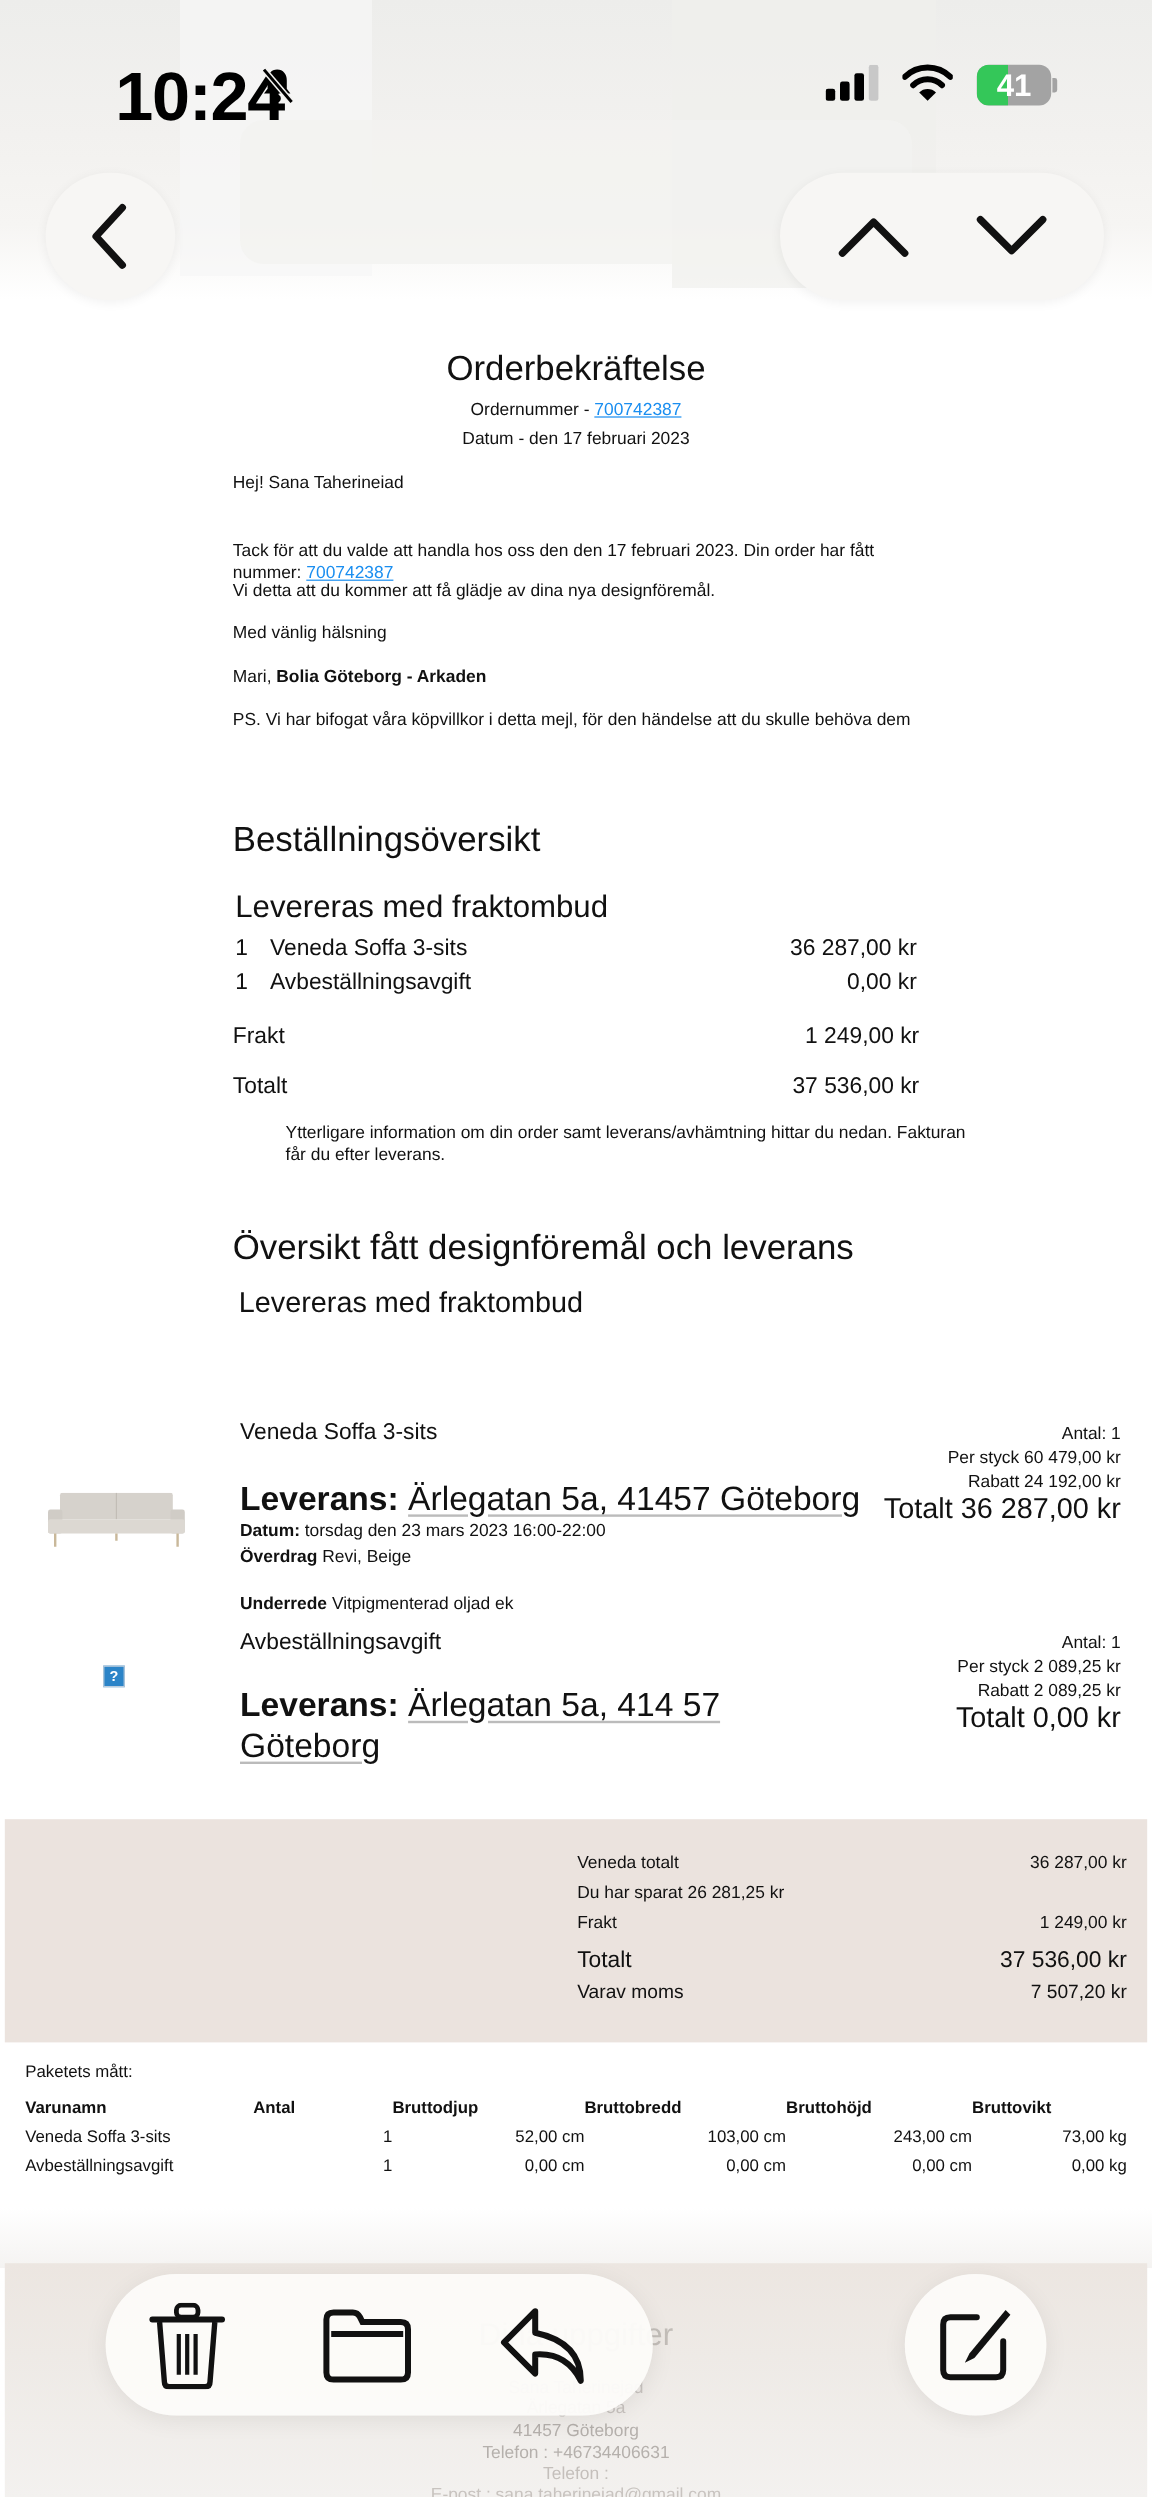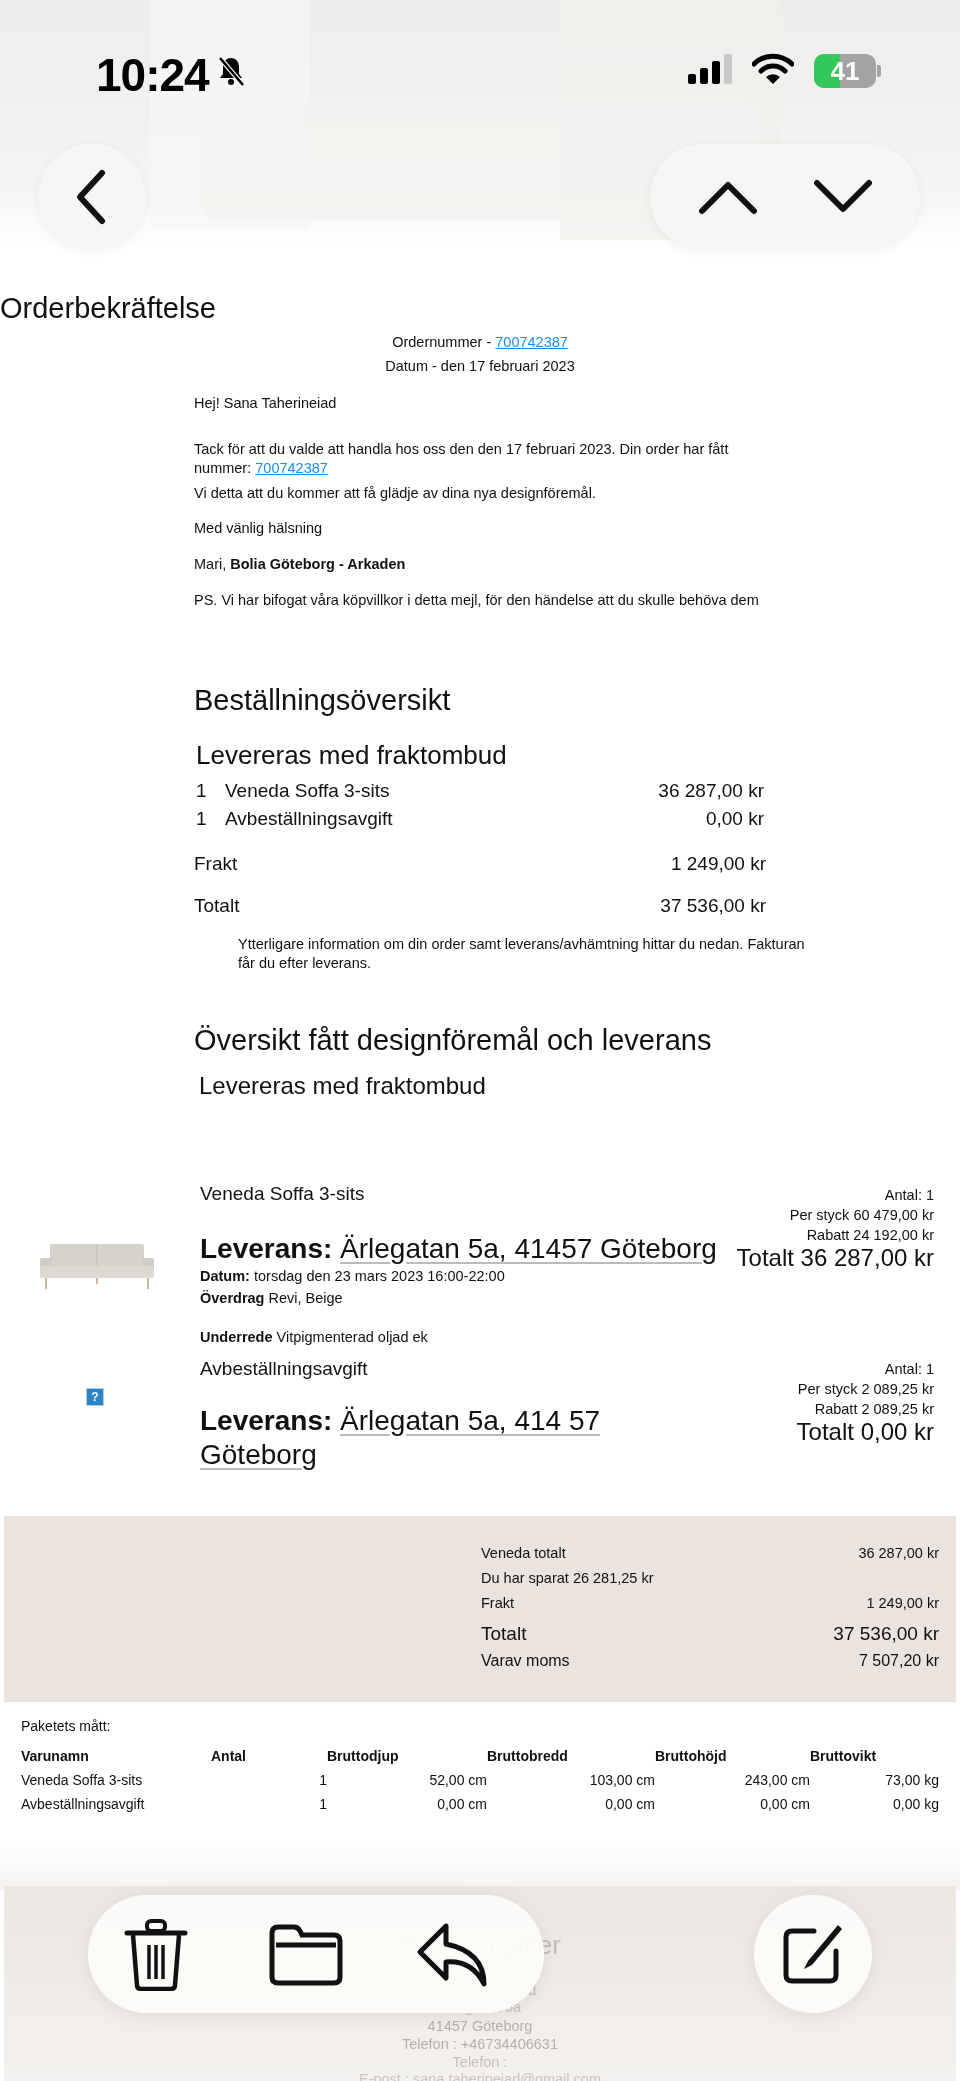--- a/index.html
+++ b/index.html
@@ -9,35 +9,35 @@
   
   .top-bg {
     position: absolute; left: 0; top: 0; width: 960px; height: 250px;
     background: linear-gradient(180deg, #ededeb 0%, #f2f1ef 45%, #f6f5f3 75%, #ffffff 100%);
   }
   .top-bg .blur1 { position:absolute; left:150px; top:0; width:160px; height:230px; background:#f7f7f6; opacity:.7; }
   .top-bg .blur2 { position:absolute; left:560px; top:0; width:220px; height:240px; background:#f0efed; opacity:.7; }
   .top-bg .blur3 { position:absolute; left:200px; top:100px; width:560px; height:120px; background:#f3f2f0; opacity:.8; border-radius:20px; }
 
   .status-bar { position: absolute; left: 0; top: 40px; width: 960px; height: 60px; }
-  .status-time { position: absolute; left: 96px; top: 8px; font-size: 46px; font-weight: bold; letter-spacing: -1px; color: #000; }
+  .status-time { position: absolute; left: 96px; top: 8px; font-size: 57px; font-weight: bold; letter-spacing: -1px; color: #000; }
   .bell-icon { position: absolute; left: 214px; top: 14px; width: 34px; height: 34px; }
   .signal-icon { position: absolute; left: 688px; top: 14px; width: 50px; height: 32px; }
   .wifi-icon { position: absolute; left: 752px; top: 12px; width: 42px; height: 34px; }
   .battery { position: absolute; left: 814px; top: 14px; width: 62px; height: 34px; border-radius: 10px; overflow: hidden; background: #a3a3a3; }
   .battery .fill { position: absolute; left: 0; top: 0; width: 26px; height: 34px; background: #34c759; }
   .battery .pct { position: absolute; left: 0; top: 2px; width: 62px; text-align: center; font-size: 26px; font-weight: bold; color: #fff; }
   .battery-tip { position: absolute; left: 877px; top: 25px; width: 4px; height: 12px; background: #a3a3a3; border-radius: 0 2px 2px 0; }
 
   .nav-back { position: absolute; left: 38px; top: 144px; width: 108px; height: 106px; border-radius: 53px; background: #f7f6f4; box-shadow: 0 2px 10px rgba(0,0,0,.06); display:flex; align-items:center; justify-content:center; }
   .nav-updown { position: absolute; left: 650px; top: 144px; width: 270px; height: 106px; border-radius: 53px; background: #f7f6f4; box-shadow: 0 2px 10px rgba(0,0,0,.06); display:flex; align-items:center; justify-content:space-around; padding: 0 20px; }
 
   
   .content { position: absolute; left: 0; top: 0; width: 960px; }
-  .title { position: absolute; left: 0; top: 292px; width: 960px; text-align: left; font-size: 29px; color: #111; }
+  .title { position: absolute; left: 0; top: 292px; width: 960px; text-align: center; font-size: 29px; color: #111; }
   .order-num { position: absolute; left: 0; top: 334px; width: 960px; text-align: center; font-size: 14.5px; }
   .order-date { position: absolute; left: 0; top: 358px; width: 960px; text-align: center; font-size: 14.5px; }
   a.link { color: #1a8ef0; text-decoration: underline; }
 
   .para { position: absolute; left: 194px; width: 580px; font-size: 14.5px; line-height: 19px; color: #111; }
 
   .h2 { position: absolute; left: 194px; font-size: 29px; color: #111; }
   .h3 { position: absolute; font-size: 26px; color: #111; }
   .sum-row { position: absolute; left: 196px; width: 568px; font-size: 19px; display: flex; }
   .sum-row .qty { width: 29px; }
@@ -125,21 +125,21 @@
 </div>
 
 <div class="content">
   <div class="title">Orderbekräftelse</div>
   <div class="order-num">
     <span>Ordernummer - </span><a class="link">700742387</a>
   </div>
   <div class="order-date">Datum - den 17 februari 2023</div>
 
   <div class="para" style="top:394px;">Hej! Sana Taherineiad</div>
-  <div class="para" style="top:440px;">
+  <div class="para" style="top:450px;">
     <span>Tack för att du valde att handla hos oss den den 17 februari 2023. Din order har fått nummer: </span><a class="link">700742387</a>
   </div>
   <div class="para" style="top:484px;">Vi detta att du kommer att få glädje av dina nya designföremål.</div>
   <div class="para" style="top:519px;">Med vänlig hälsning</div>
   <div class="para" style="top:555px;">
     <span>Mari, </span><b>Bolia Göteborg - Arkaden</b>
   </div>
   <div class="para" style="top:591px;">PS. Vi har bifogat våra köpvillkor i detta mejl, för den händelse att du skulle behöva dem</div>
 
   <div class="h2" style="top:684px;">Beställningsöversikt</div>

